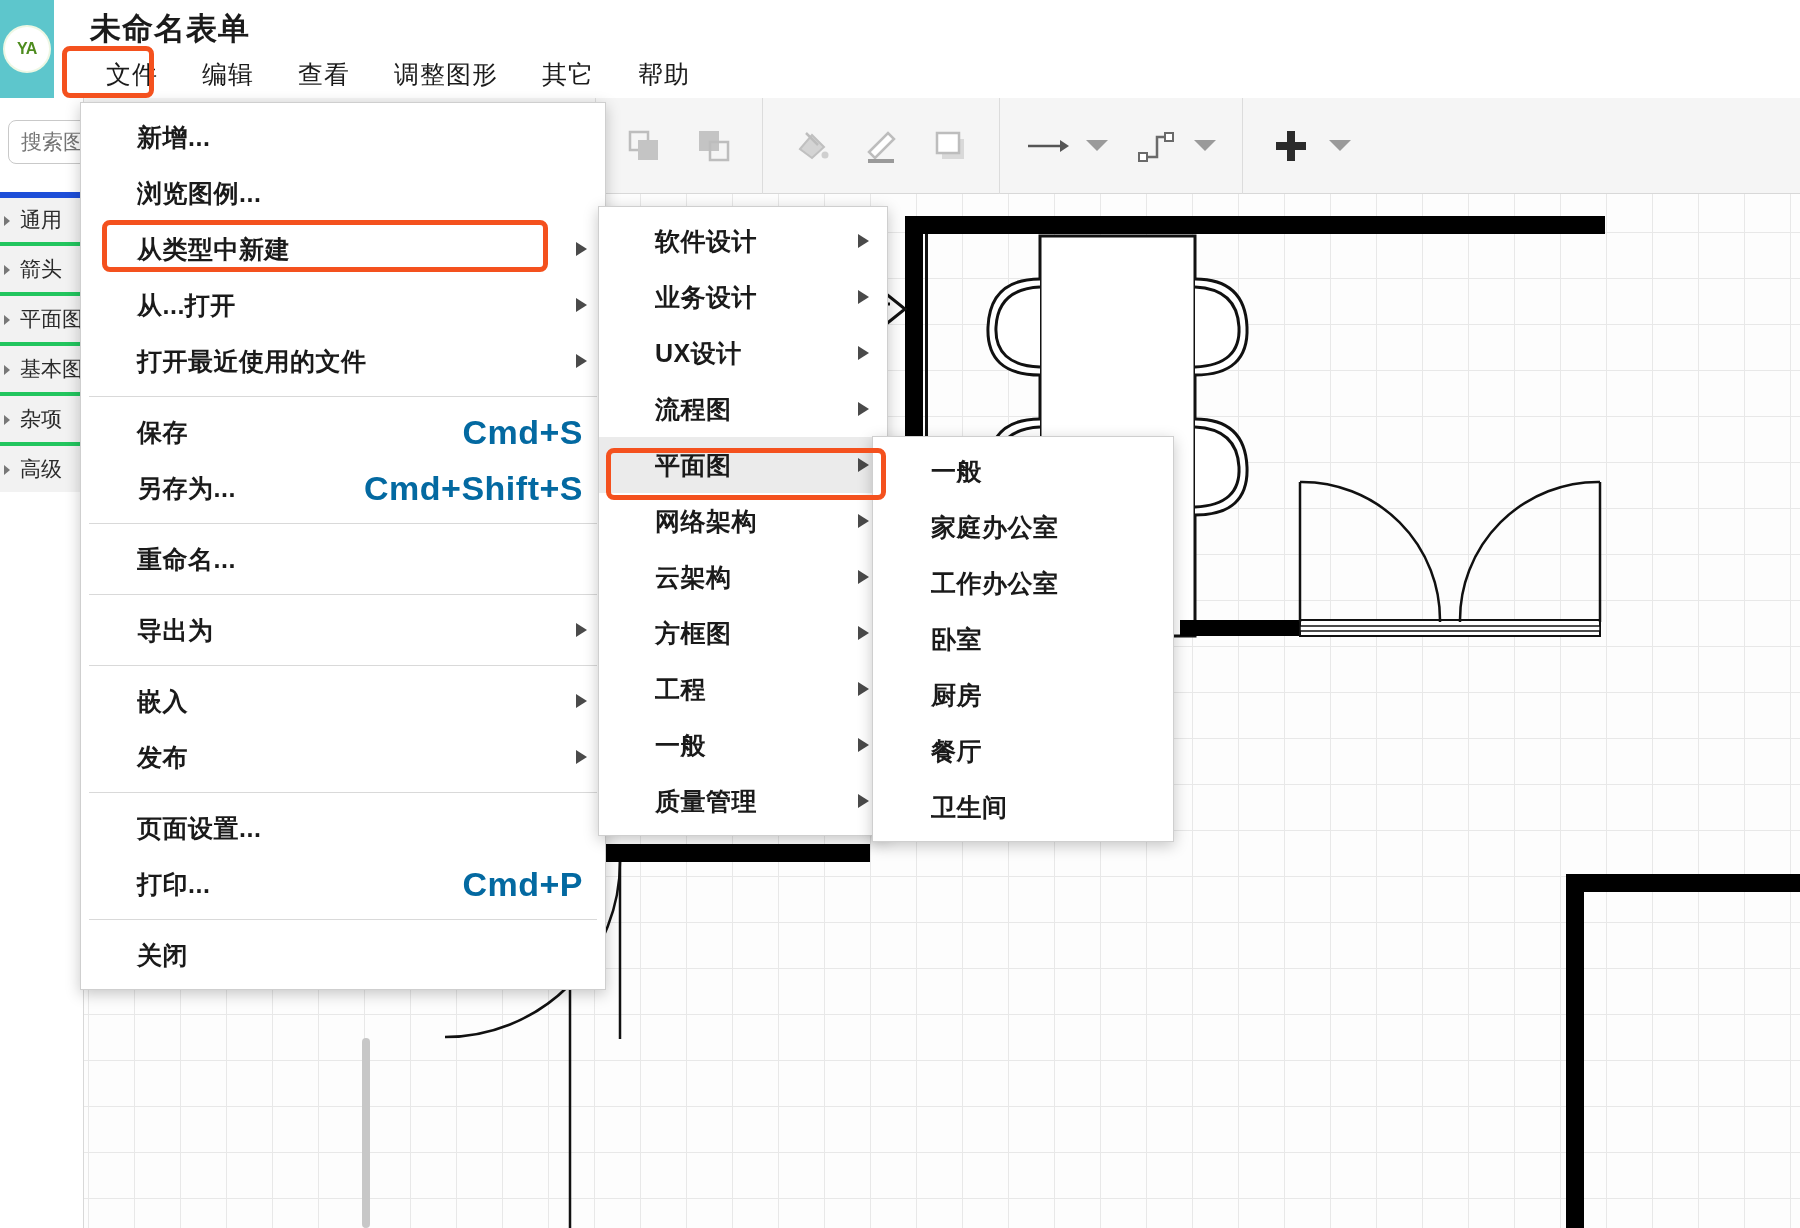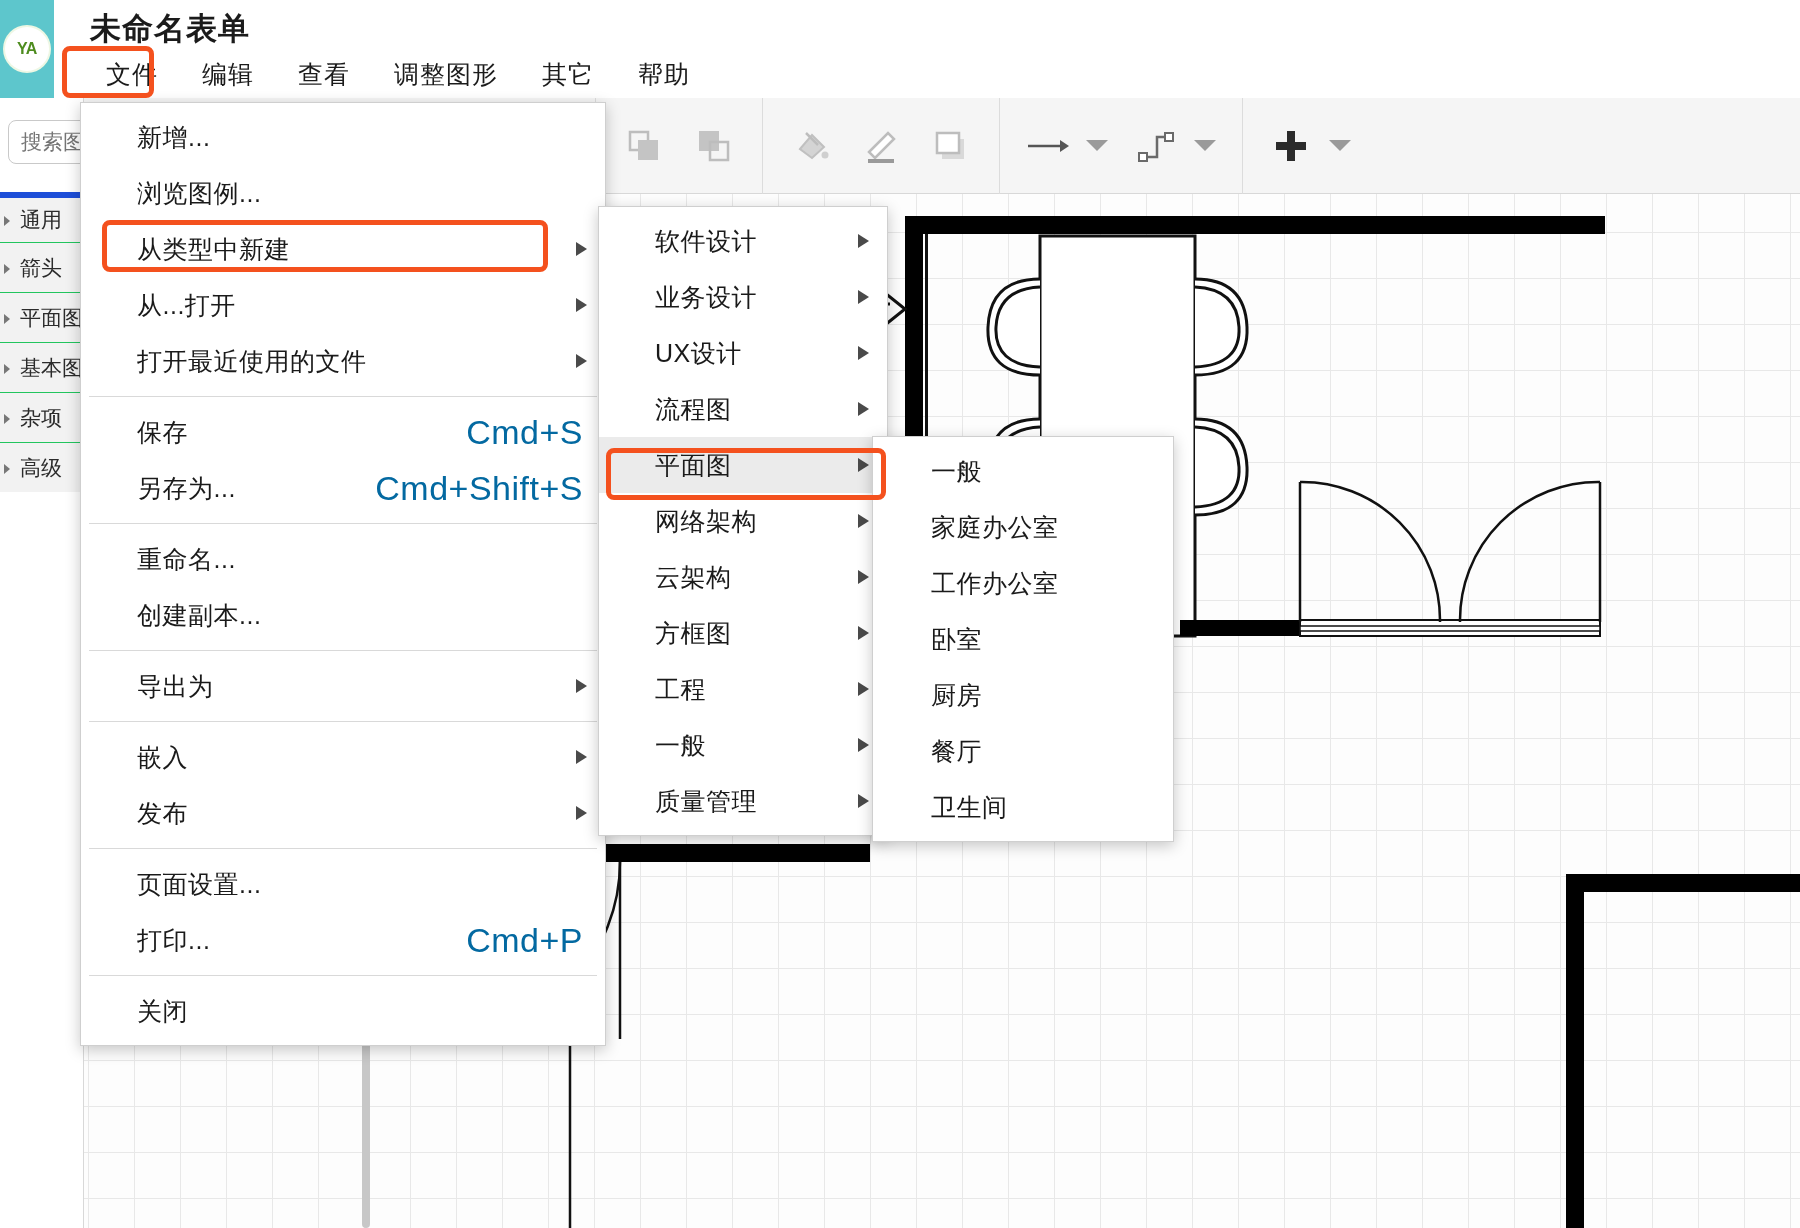--- a/index.html
+++ b/index.html
@@ -31,21 +31,21 @@
   }
   .search-wrap { padding: 22px 0 0 8px; }
   .search-box {
     width: 160px; height: 44px; border: 1px solid #c9c9c9; border-radius: 8px;
     background: #fff; padding: 0 12px; font-size: 21px; color: #888;
     font-family: "Liberation Sans", sans-serif; outline: none;
   }
   .cat-list { margin-top: 28px; }
   .cat-item {
     height: 50px; display: flex; align-items: center;
-    border-top: 1px solid #22c55e;
+    border-top: 4px solid #22c55e;
     background: #f2f2f2; padding-left: 2px;
     font-size: 21px; color: #2b2b2b; white-space: nowrap;
   }
   .cat-item:first-child { border-top: 6px solid #1d4ed8; }
   .cat-caret {
     width: 14px; height: 14px; margin-right: 4px; flex: 0 0 auto;
     display: inline-block; position: relative;
   }
   .cat-caret::after {
     content: ""; position: absolute; left: 2px; top: 3px;
@@ -108,21 +108,21 @@
   .tb-caret {
     width: 0; height: 0; border-left: 11px solid transparent; border-right: 11px solid transparent;
     border-top: 11px solid #9a9a9a; margin-left: -10px;
   }
 
   
   .menu-panel {
     position: absolute; background: #ffffff;
     border: 1px solid #cfcfcf;
     box-shadow: 0 4px 14px rgba(0,0,0,0.22);
-    z-index: 40; padding: 6px 0;
+    z-index: 40; padding: 6px 0; font-weight: bold;
   }
   .mi {
     display: flex; align-items: center; position: relative;
     height: 56px; padding: 0 22px 0 56px;
     font-size: 25px; color: #1a1a1a; white-space: nowrap; letter-spacing: 0.5px;
   }
   .mi.selected { background: #ebebeb; }
   .mi .shortcut {
     margin-left: auto; color: #0369a1; font-size: 34px; padding-left: 48px;
   }
@@ -330,23 +330,20 @@
       <span class="shortcut">Cmd+S</span>
     </div>
     <div class="mi">
       <span>另存为...</span>
       <span class="shortcut">Cmd+Shift+S</span>
     </div>
     <div class="sep"></div>
     <div class="mi">
       <span>重命名...</span>
     </div>
-    <div class="mi">
-      <span>创建副本...</span>
-    </div>
     <div class="sep"></div>
     <div class="mi">
       <span>导出为</span>
       <span class="arrow"></span>
     </div>
     <div class="sep"></div>
     <div class="mi">
       <span>嵌入</span>
       <span class="arrow"></span>
     </div>

